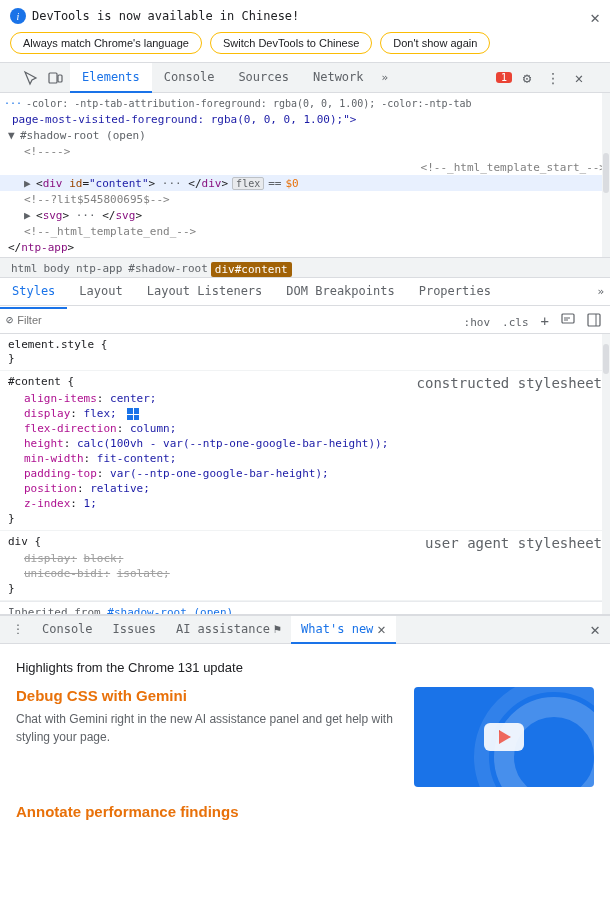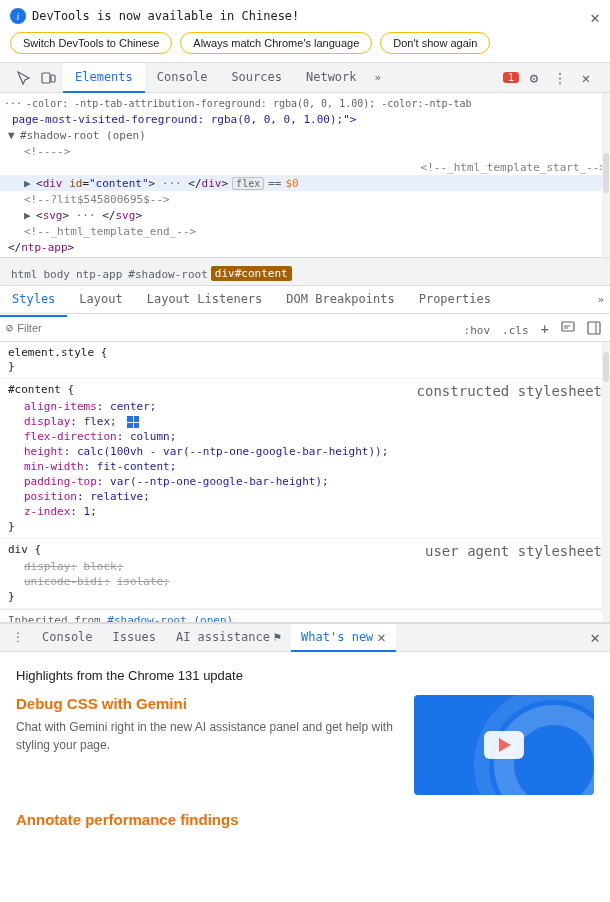--- a/index.html
+++ b/index.html
@@ -73,21 +73,21 @@
       color: #5f6368;
     }
 
     
     .devtools-toolbar {
       display: flex;
       align-items: center;
       background: #f1f3f4;
       border-bottom: 1px solid #dadce0;
       height: 30px;
-      padding: 0 13px;
+      padding: 0 20px;
       position: relative;
     }
     .toolbar-icons {
       display: flex;
       align-items: center;
       gap: 2px;
       margin-right: 4px;
     }
     .toolbar-icon {
       width: 22px;
@@ -186,27 +186,27 @@
       font-size: 10px;
       color: #5f6368;
       margin-left: 4px;
     }
     .equals-sign { color: #5f6368; margin: 0 4px; }
     .dollar-var { color: #e8710a; }
 
     
     .breadcrumb {
       display: flex;
-      align-items: flex-end;
+      align-items: flex-start;
       background: #f1f3f4;
       border-bottom: 1px solid #dadce0;
       padding: 4px 8px;
       gap: 0;
       overflow-x: auto;
-      height: 28px;
+      height: 20px;
     }
     .crumb {
       font-size: 11px;
       color: #5f6368;
       cursor: pointer;
       padding: 0 3px;
       white-space: nowrap;
     }
     .crumb.active {
       background: #a16207;
@@ -447,22 +447,22 @@
   </style>
 </head>
 <body>
 
 <div class="notification-bar" style="position:relative;">
   <div class="notification-title">
     <span class="info-icon">i</span>
     <span>DevTools is now available in Chinese!</span>
   </div>
   <div class="notification-buttons">
+    <button class="btn-orange">Always match Chrome's language</button>
     <button class="btn-orange">Switch DevTools to Chinese</button>
-    <button class="btn-orange">Always match Chrome's language</button>
     <button class="btn-dont-show">Don't show again</button>
   </div>
   <span class="close-btn" style="top: 8px;">✕</span>
 </div>
 
 <div class="devtools-toolbar">
   <div class="toolbar-icons">
     <div class="toolbar-icon" title="Inspect element">
       <svg width="16" height="16" viewBox="0 0 16 16" fill="none">
         <path d="M2 2l5 12 2-4 4-2z" stroke="#5f6368" stroke-width="1.2" fill="none"></path>

